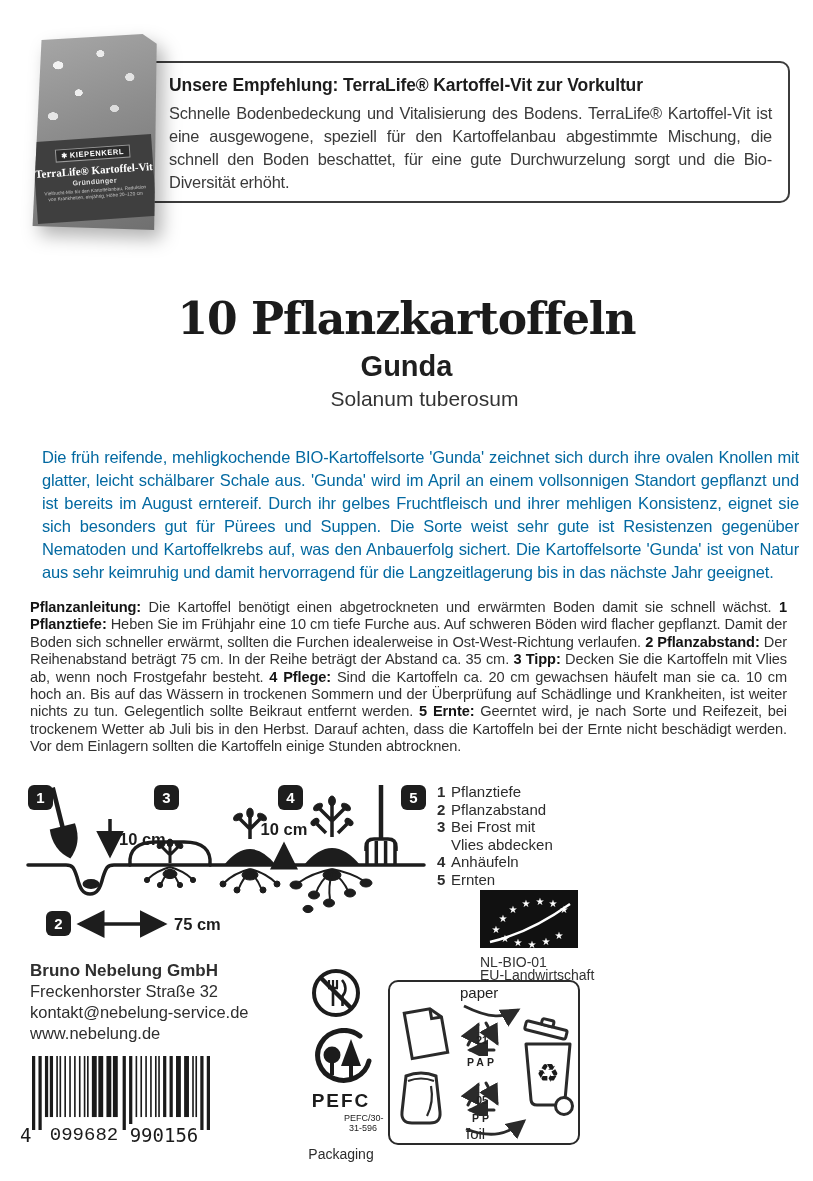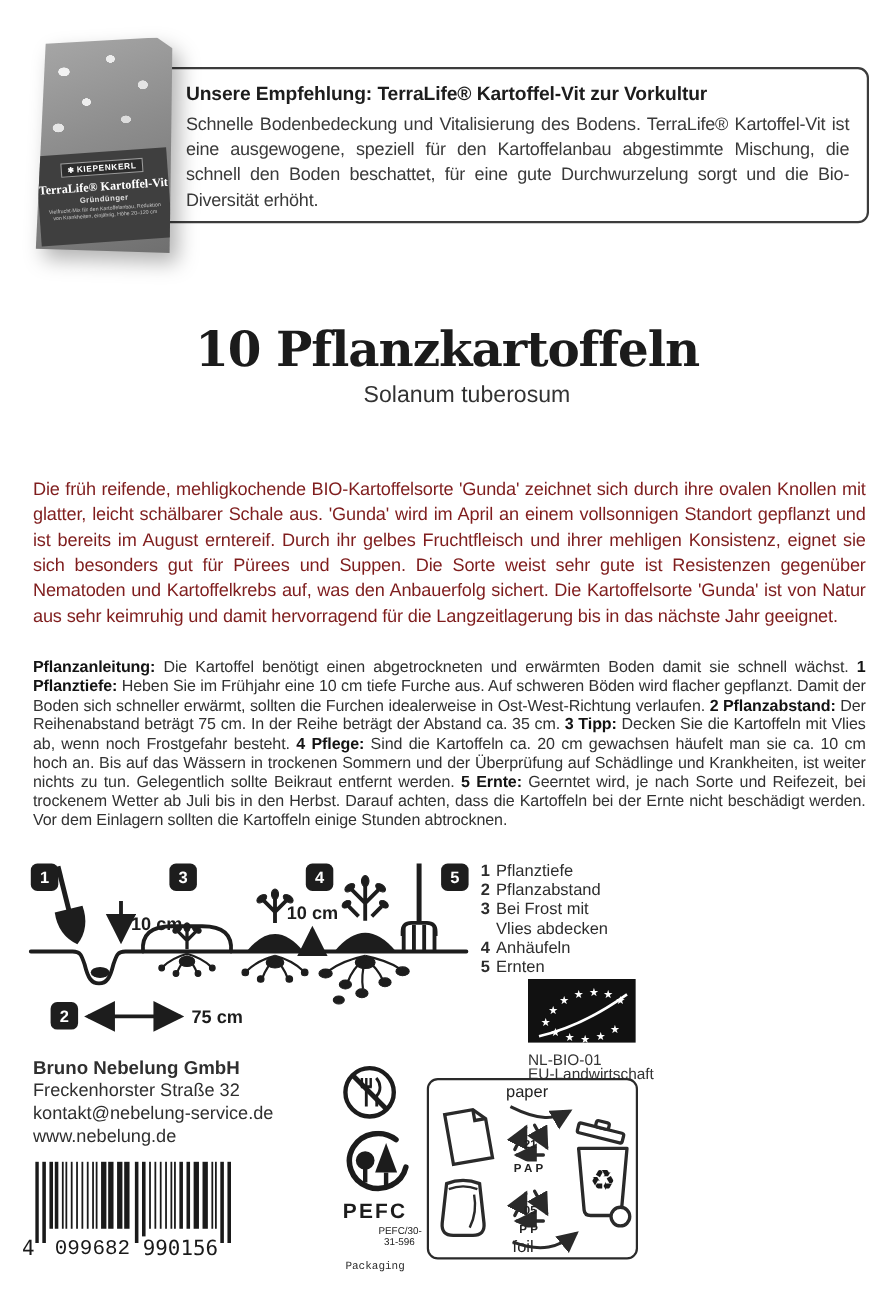--- a/index.html
+++ b/index.html
@@ -40,21 +40,21 @@
 
   
   .title-block{position:absolute;left:0;right:0;top:294px;text-align:center;}
   .main-title{font-family:"DejaVu Serif","Liberation Serif",serif;font-weight:bold;
               font-size:44px;letter-spacing:-1px;color:#1b1b1b;margin:0;line-height:1.12;}
   .variety{font-size:29px;font-weight:bold;color:#1f1f1f;margin:7px 0 0 0;}
   .botanical{font-size:21px;color:#333;margin:4px 0 0 0;padding-left:36px;}
 
   
   .desc{position:absolute;left:30px;top:434px;width:757px;font-size:16.5px;line-height:23px;
-        color:#7f1d1d;text-align:justify;letter-spacing:-0.15px;margin:0;}
+        color:#0369a1;text-align:justify;letter-spacing:-0.15px;margin:12px;}
   .instr{position:absolute;left:30px;top:599px;width:757px;font-size:14.6px;line-height:17.4px;
         color:#323232;text-align:justify;letter-spacing:-0.1px;margin:0;}
   .seg-b{font-weight:bold;color:#141414;}
 
   
   .diagram{position:absolute;left:20px;top:781px;}
   .diagram text{font-family:"Liberation Sans",sans-serif;}
   .dlabel{font-size:16.5px;font-weight:bold;fill:#1d1d1d;}
   .mnum{font-size:15px;font-weight:bold;fill:#ffffff;text-anchor:middle;}
 
@@ -77,21 +77,21 @@
             font-size:19px;color:#1a1a1a;background:#fff;}
   .bc-left{left:0;}
   .bc-g1{left:28px;width:72px;text-align:center;font-family:Liberation Mono, monospace;}
   .bc-g2{left:108px;width:72px;text-align:center;}
 
   
   .no-food{position:absolute;left:309px;top:966px;}
   .pefc{position:absolute;left:300px;top:1028px;width:82px;text-align:center;color:#1c1c1c;}
   .pefc-name{font-size:19px;font-weight:bold;letter-spacing:2px;margin-top:-2px;}
   .pefc-code{font-size:9px;margin-top:1px;margin-left:44px;}
-  .packaging{font-size:10px;margin-top:13px;color:#2c2c2c;font-family:Liberation Mono, monospace;}
+  .packaging{font-size:14px;margin-top:13px;color:#2c2c2c;}
 
   .recycle-panel{position:absolute;left:388px;top:980px;width:192px;height:165px;
                  border:2.5px solid #2a2a2a;border-radius:10px;box-sizing:border-box;}
   .rp{position:absolute;}
   .rp-label{font-size:15px;color:#222;}
   .lbl-paper{left:70px;top:2px;width:74px;}
   .lbl-foil{left:76px;top:143px;width:62px;}
   .mat-label{font-size:10.5px;font-weight:bold;letter-spacing:3px;color:#222;text-align:center;}
   .lbl-pap{left:66px;top:74px;width:52px;}
   .lbl-pp{left:66px;top:130px;width:52px;}
@@ -114,20 +114,21 @@
         <span class="packet-brand"><span class="fig">✱</span><span>KIEPENKERL</span></span>
         <div class="packet-line">TerraLife® Kartoffel-Vit</div>
         <div class="packet-sub">Gründünger</div>
         <div class="packet-cap">Vielfrucht-Mix für den Kartoffelanbau, Reduktion von Krankheiten, einjährig, Höhe 20–120 cm</div>
       </div>
     </div>
   </div>
 
   <div class="title-block">
     <h1 class="main-title">10 Pflanzkartoffeln</h1>
+    <h2 class="variety">Gunda</h2>
     <div class="botanical">Solanum tuberosum</div>
   </div>
 
   <p class="desc">Die früh reifende, mehligkochende BIO-Kartoffelsorte 'Gunda' zeichnet sich durch ihre ovalen Knollen mit glatter, leicht schälbarer Schale aus. 'Gunda' wird im April an einem vollsonnigen Standort gepflanzt und ist bereits im August erntereif. Durch ihr gelbes Fruchtfleisch und ihrer mehligen Konsistenz, eignet sie sich besonders gut für Pürees und Suppen. Die Sorte weist sehr gute ist Resistenzen gegenüber Nematoden und Kartoffelkrebs auf, was den Anbauerfolg sichert. Die Kartoffelsorte 'Gunda' ist von Natur aus sehr keimruhig und damit hervorragend für die Langzeitlagerung bis in das nächste Jahr geeignet.</p>
 
   <p class="instr"><span class="seg-b">Pflanzanleitung:</span><span> Die Kartoffel benötigt einen abgetrockneten und erwärmten Boden damit sie schnell wächst. </span><span class="seg-b">1 Pflanztiefe:</span><span> Heben Sie im Frühjahr eine 10 cm tiefe Furche aus. Auf schweren Böden wird flacher gepflanzt. Damit der Boden sich schneller erwärmt, sollten die Furchen idealerweise in Ost-West-Richtung verlaufen. </span><span class="seg-b">2 Pflanzabstand:</span><span> Der Reihenabstand beträgt 75 cm. In der Reihe beträgt der Abstand ca. 35 cm. </span><span class="seg-b">3 Tipp:</span><span> Decken Sie die Kartoffeln mit Vlies ab, wenn noch Frostgefahr besteht. </span><span class="seg-b">4 Pflege:</span><span> Sind die Kartoffeln ca. 20 cm gewachsen häufelt man sie ca. 10 cm hoch an. Bis auf das Wässern in trockenen Sommern und der Überprüfung auf Schädlinge und Krankheiten, ist weiter nichts zu tun. Gelegentlich sollte Beikraut entfernt werden. </span><span class="seg-b">5 Ernte:</span><span> Geerntet wird, je nach Sorte und Reifezeit, bei trockenem Wetter ab Juli bis in den Herbst. Darauf achten, dass die Kartoffeln bei der Ernte nicht beschädigt werden. Vor dem Einlagern sollten die Kartoffeln einige Stunden abtrocknen.</span></p>
 
   <svg class="diagram" width="414" height="170" viewBox="0 0 414 170">
     <defs>
       <marker id="ah" markerWidth="10" markerHeight="10" refX="7" refY="4" orient="auto-start-reverse">

